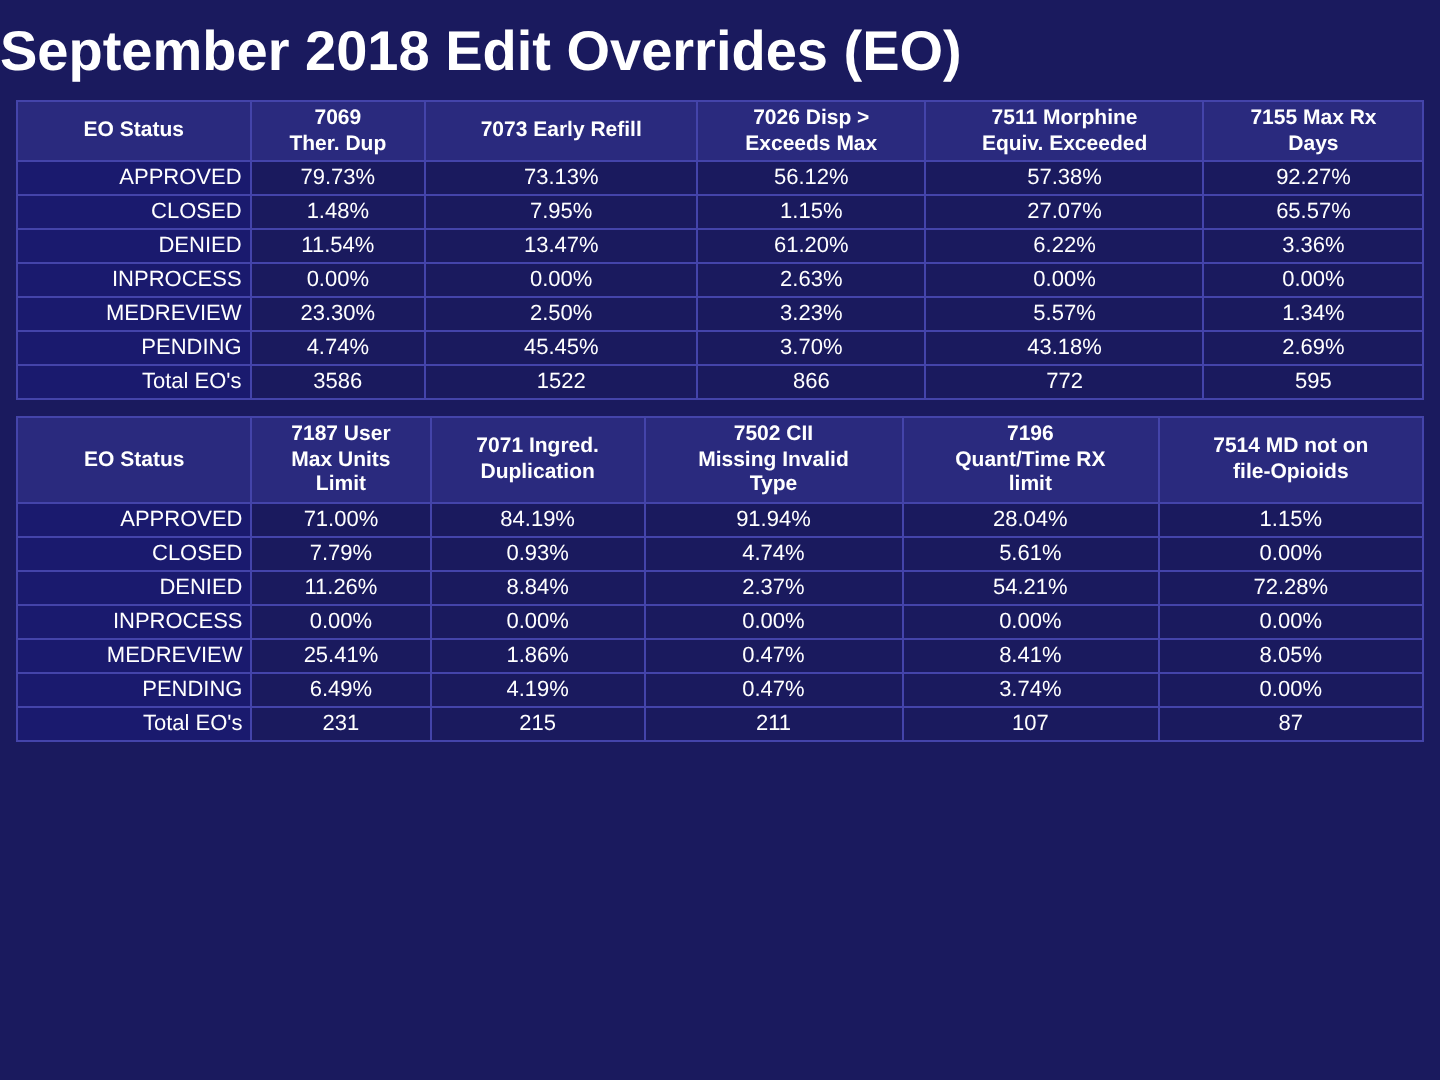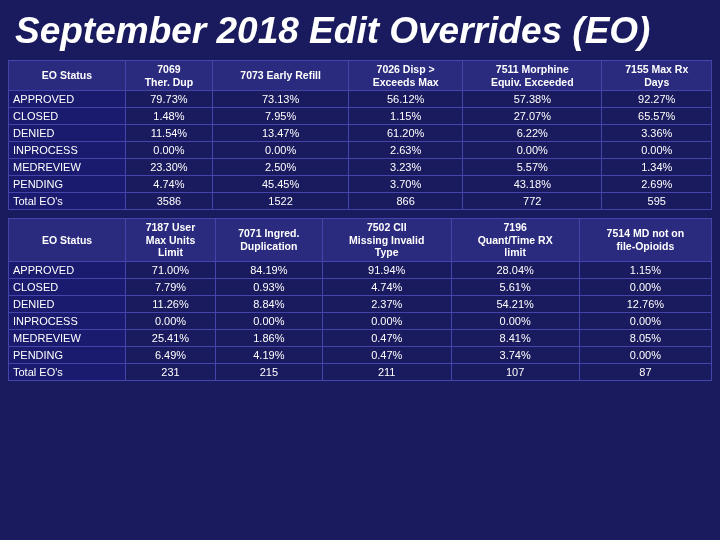--- a/index.html
+++ b/index.html
@@ -5,24 +5,23 @@
     * { margin: 0; padding: 0; box-sizing: border-box; }
     body {
       width: 720px;
       height: 540px;
       background: #1a1a5e;
       font-family: Arial, sans-serif;
       overflow: hidden;
     }
     .page-title {
       color: white;
-      font-size: 37px;
+      font-size: 28px;
       font-weight: bold;
-      padding: 10px 15px 8px 15px;
-      font-style: italic;
+      padding: 10px 15px 8px 0;
     }
     .table-container {
       padding: 0 8px 8px 8px;
     }
     table {
       width: 100%;
       border-collapse: collapse;
       font-size: 11px;
       color: white;
     }
@@ -32,21 +31,21 @@
       text-align: center;
       vertical-align: middle;
     }
     thead th {
       background: #2a2a7e;
       font-weight: bold;
       font-size: 10.5px;
       line-height: 1.2;
     }
     .row-status {
-      text-align: left;
+      text-align: right;
       background: #1a1a6e;
       margin-left: 12px;
     }
   </style>
 </head>
 <body>
 
 <div class="page-title">September 2018 Edit Overrides (EO)</div>
 
 <div class="table-container">
@@ -151,21 +150,21 @@
           <td>4.74%</td>
           <td>5.61%</td>
           <td>0.00%</td>
         </tr>
         <tr>
           <td class="row-status">DENIED</td>
           <td>11.26%</td>
           <td>8.84%</td>
           <td>2.37%</td>
           <td>54.21%</td>
-          <td>12.76%</td>
+          <td>72.28%</td>
         </tr>
         <tr>
           <td class="row-status">INPROCESS</td>
           <td>0.00%</td>
           <td>0.00%</td>
           <td>0.00%</td>
           <td>0.00%</td>
           <td>0.00%</td>
         </tr>
         <tr>

